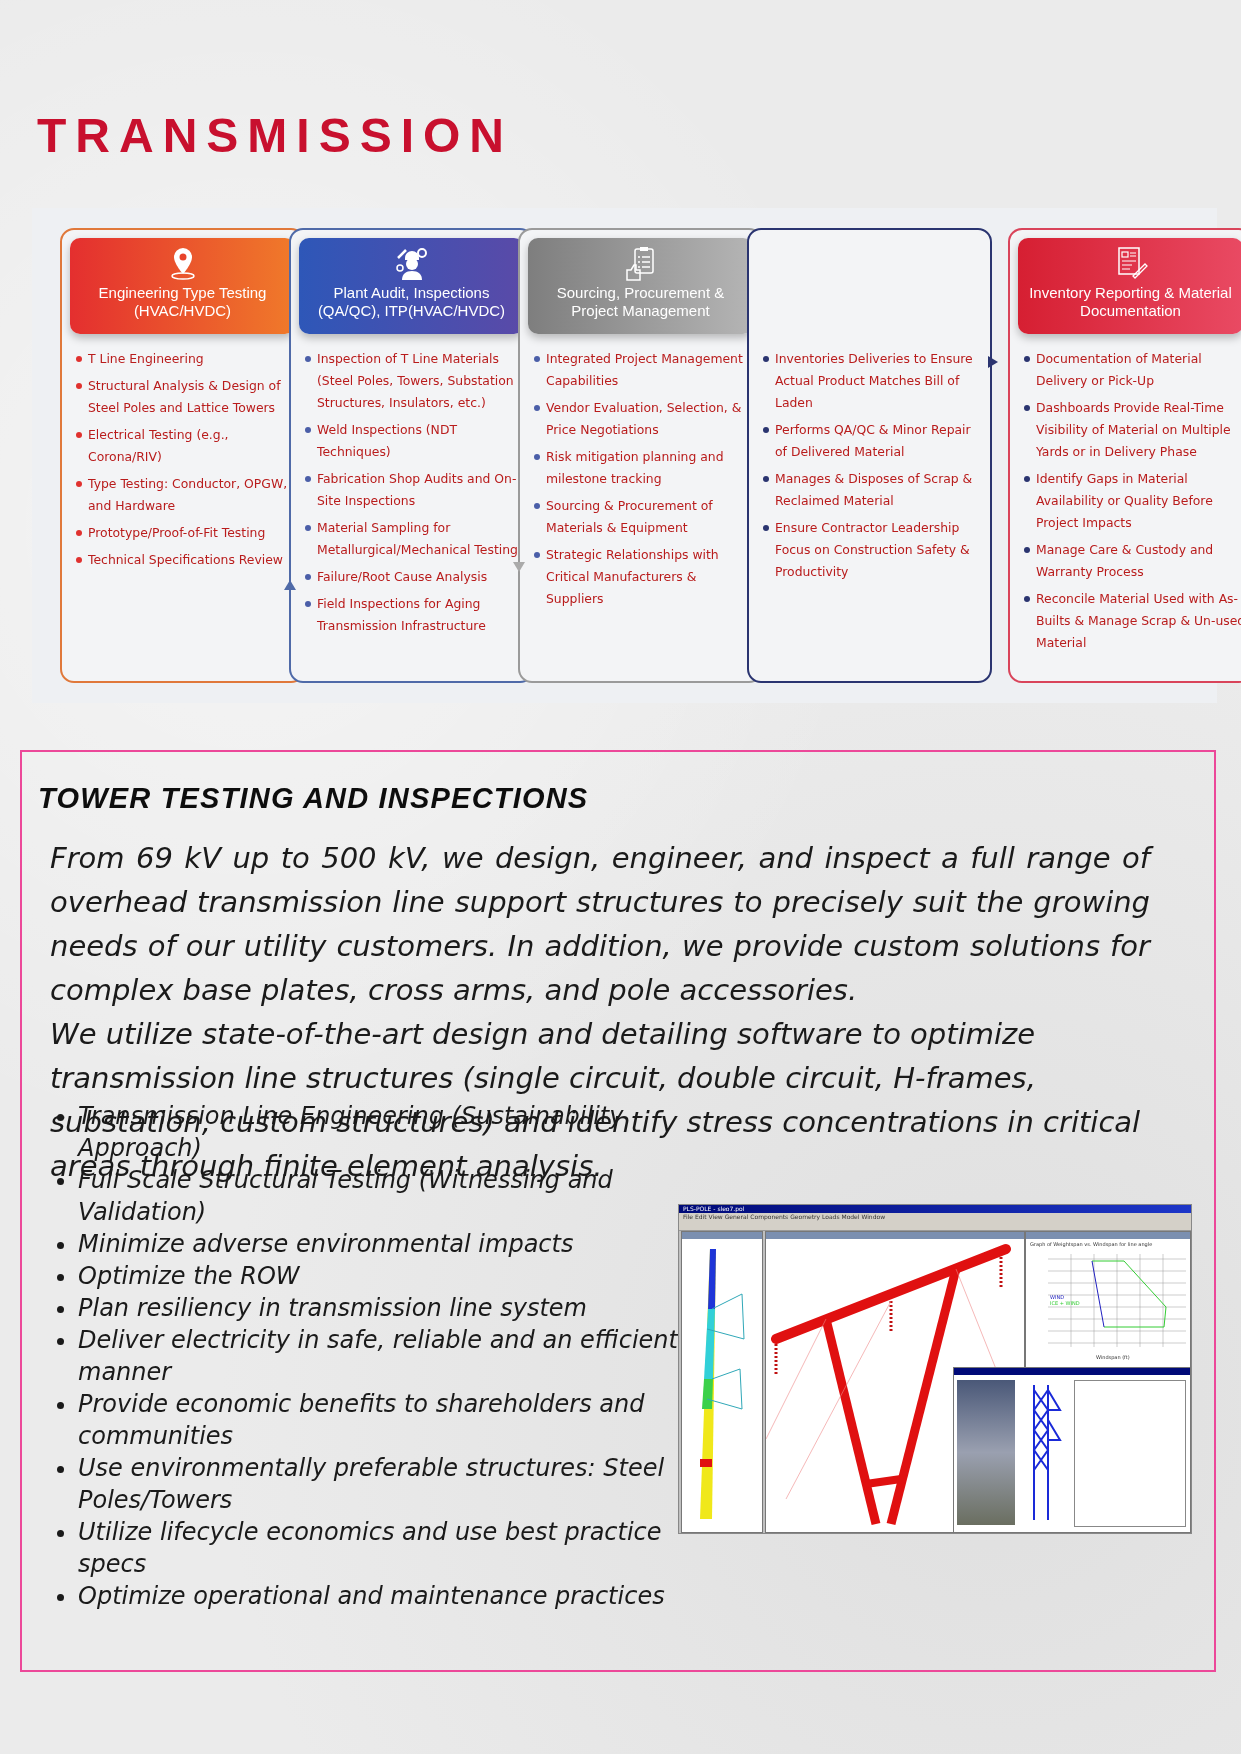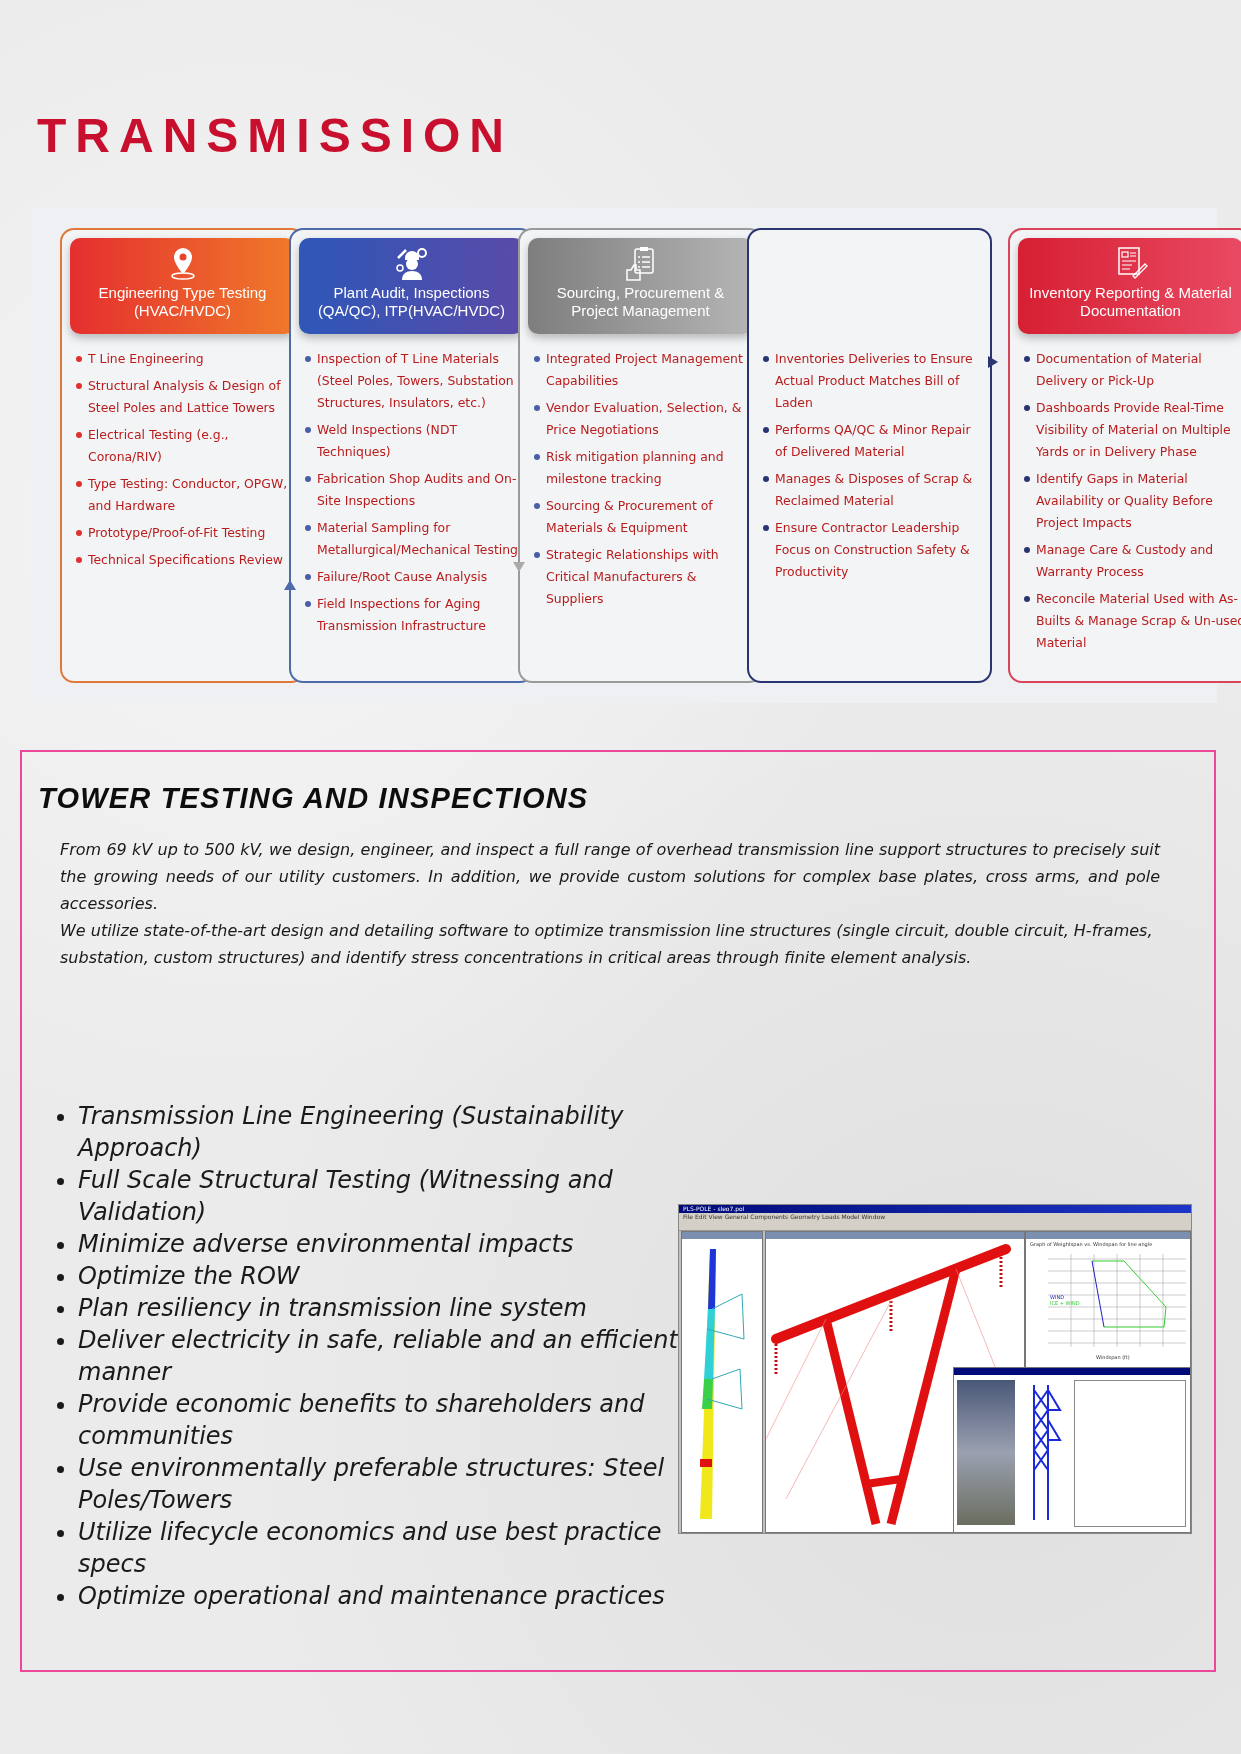--- a/index.html
+++ b/index.html
@@ -51,22 +51,22 @@
   }
   .tower-section {
     position: absolute; left: 20px; top: 750px; width: 1196px; height: 922px;
     border: 2px solid #ec4899; box-sizing: border-box; font-style: italic;
   }
   .section-title {
     position: absolute; left: 16px; top: 30px;
     font-family: "Liberation Sans", sans-serif; font-weight: bold; font-size: 29px; letter-spacing: 1.2px; color: #0d0d0d;
   }
   .intro {
-    position: absolute; left: 38px; top: 84px; width: 1100px;
-    font-size: 16px; line-height: 27px; text-align: justify; color: #1a1a1a;
+    position: absolute; left: 28px; top: 84px; width: 1100px;
+    font-size: 29px; line-height: 44px; text-align: justify; color: #1a1a1a;
   }
   .intro p { margin: 0; }
   .bullets {
     position: absolute; left: 26px; top: 348px; width: 620px; margin: 0; padding: 0 0 0 30px;
     font-size: 24px; line-height: 32px; color: #1a1a1a;
   }
   .bullets li { margin: 0; }
   .software {
     position: absolute; left: 678px; top: 1204px; width: 514px; height: 330px;
     background: #c0c0c0; border: 1px solid #888; box-sizing: border-box;

